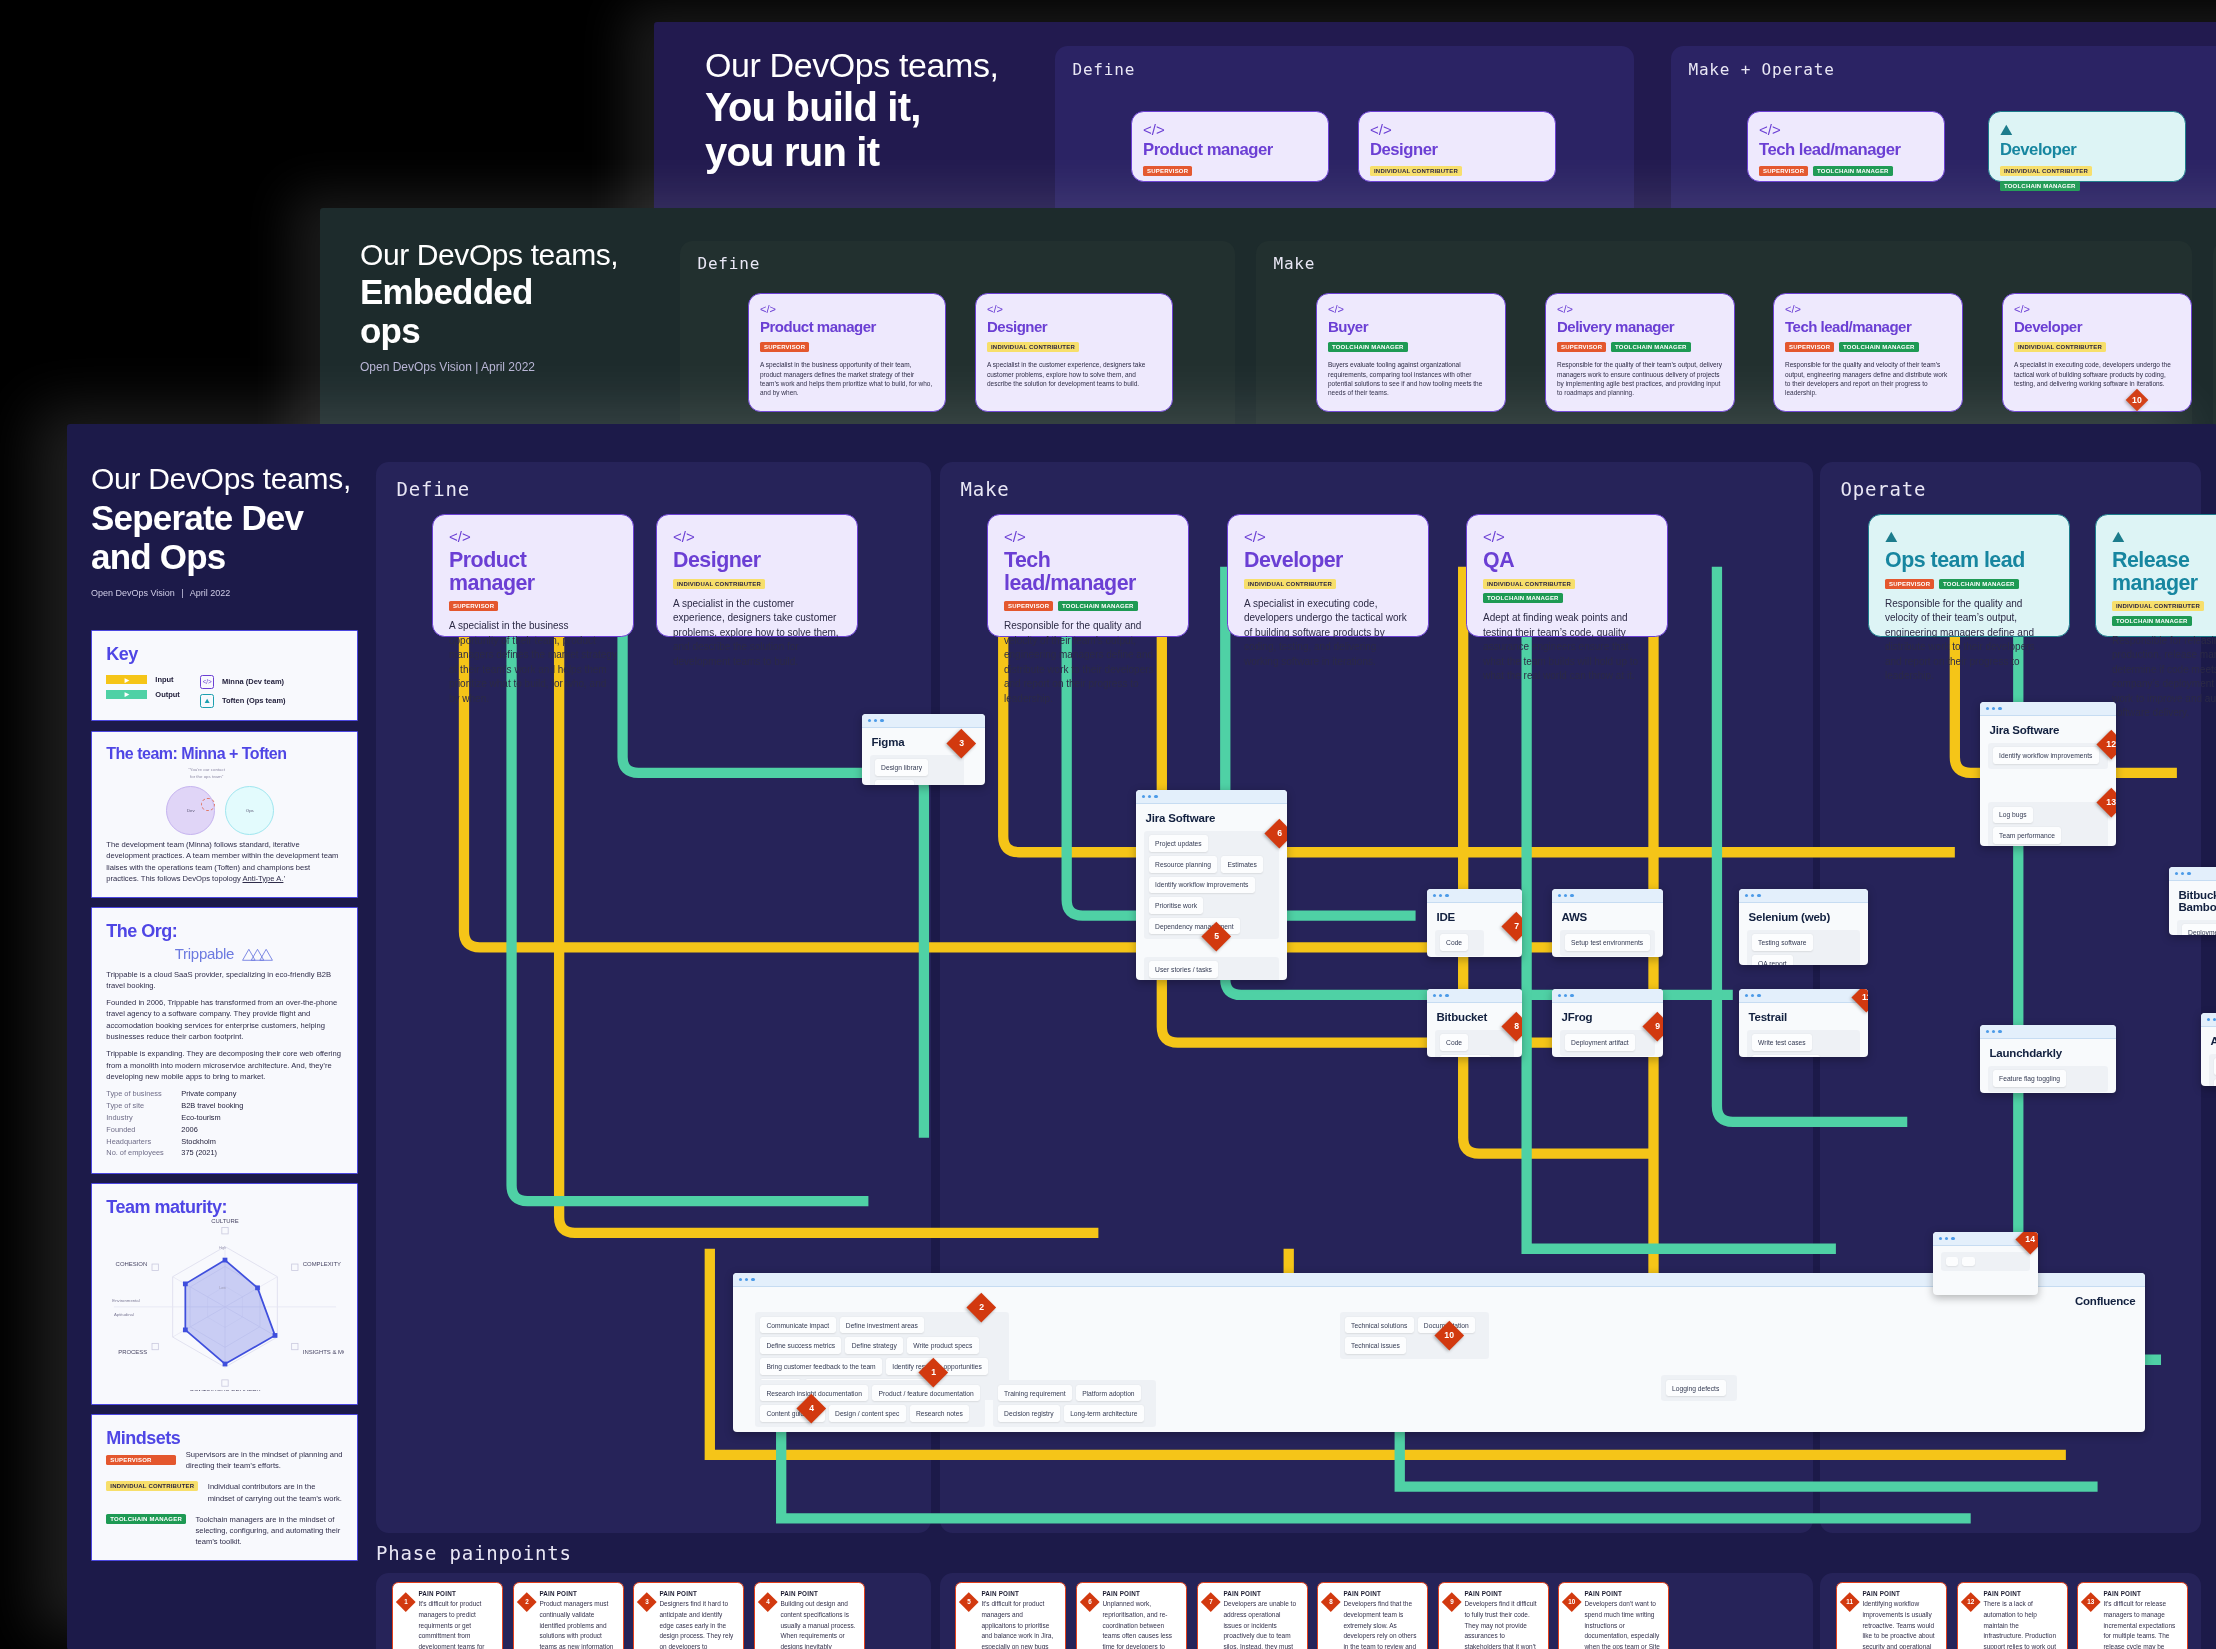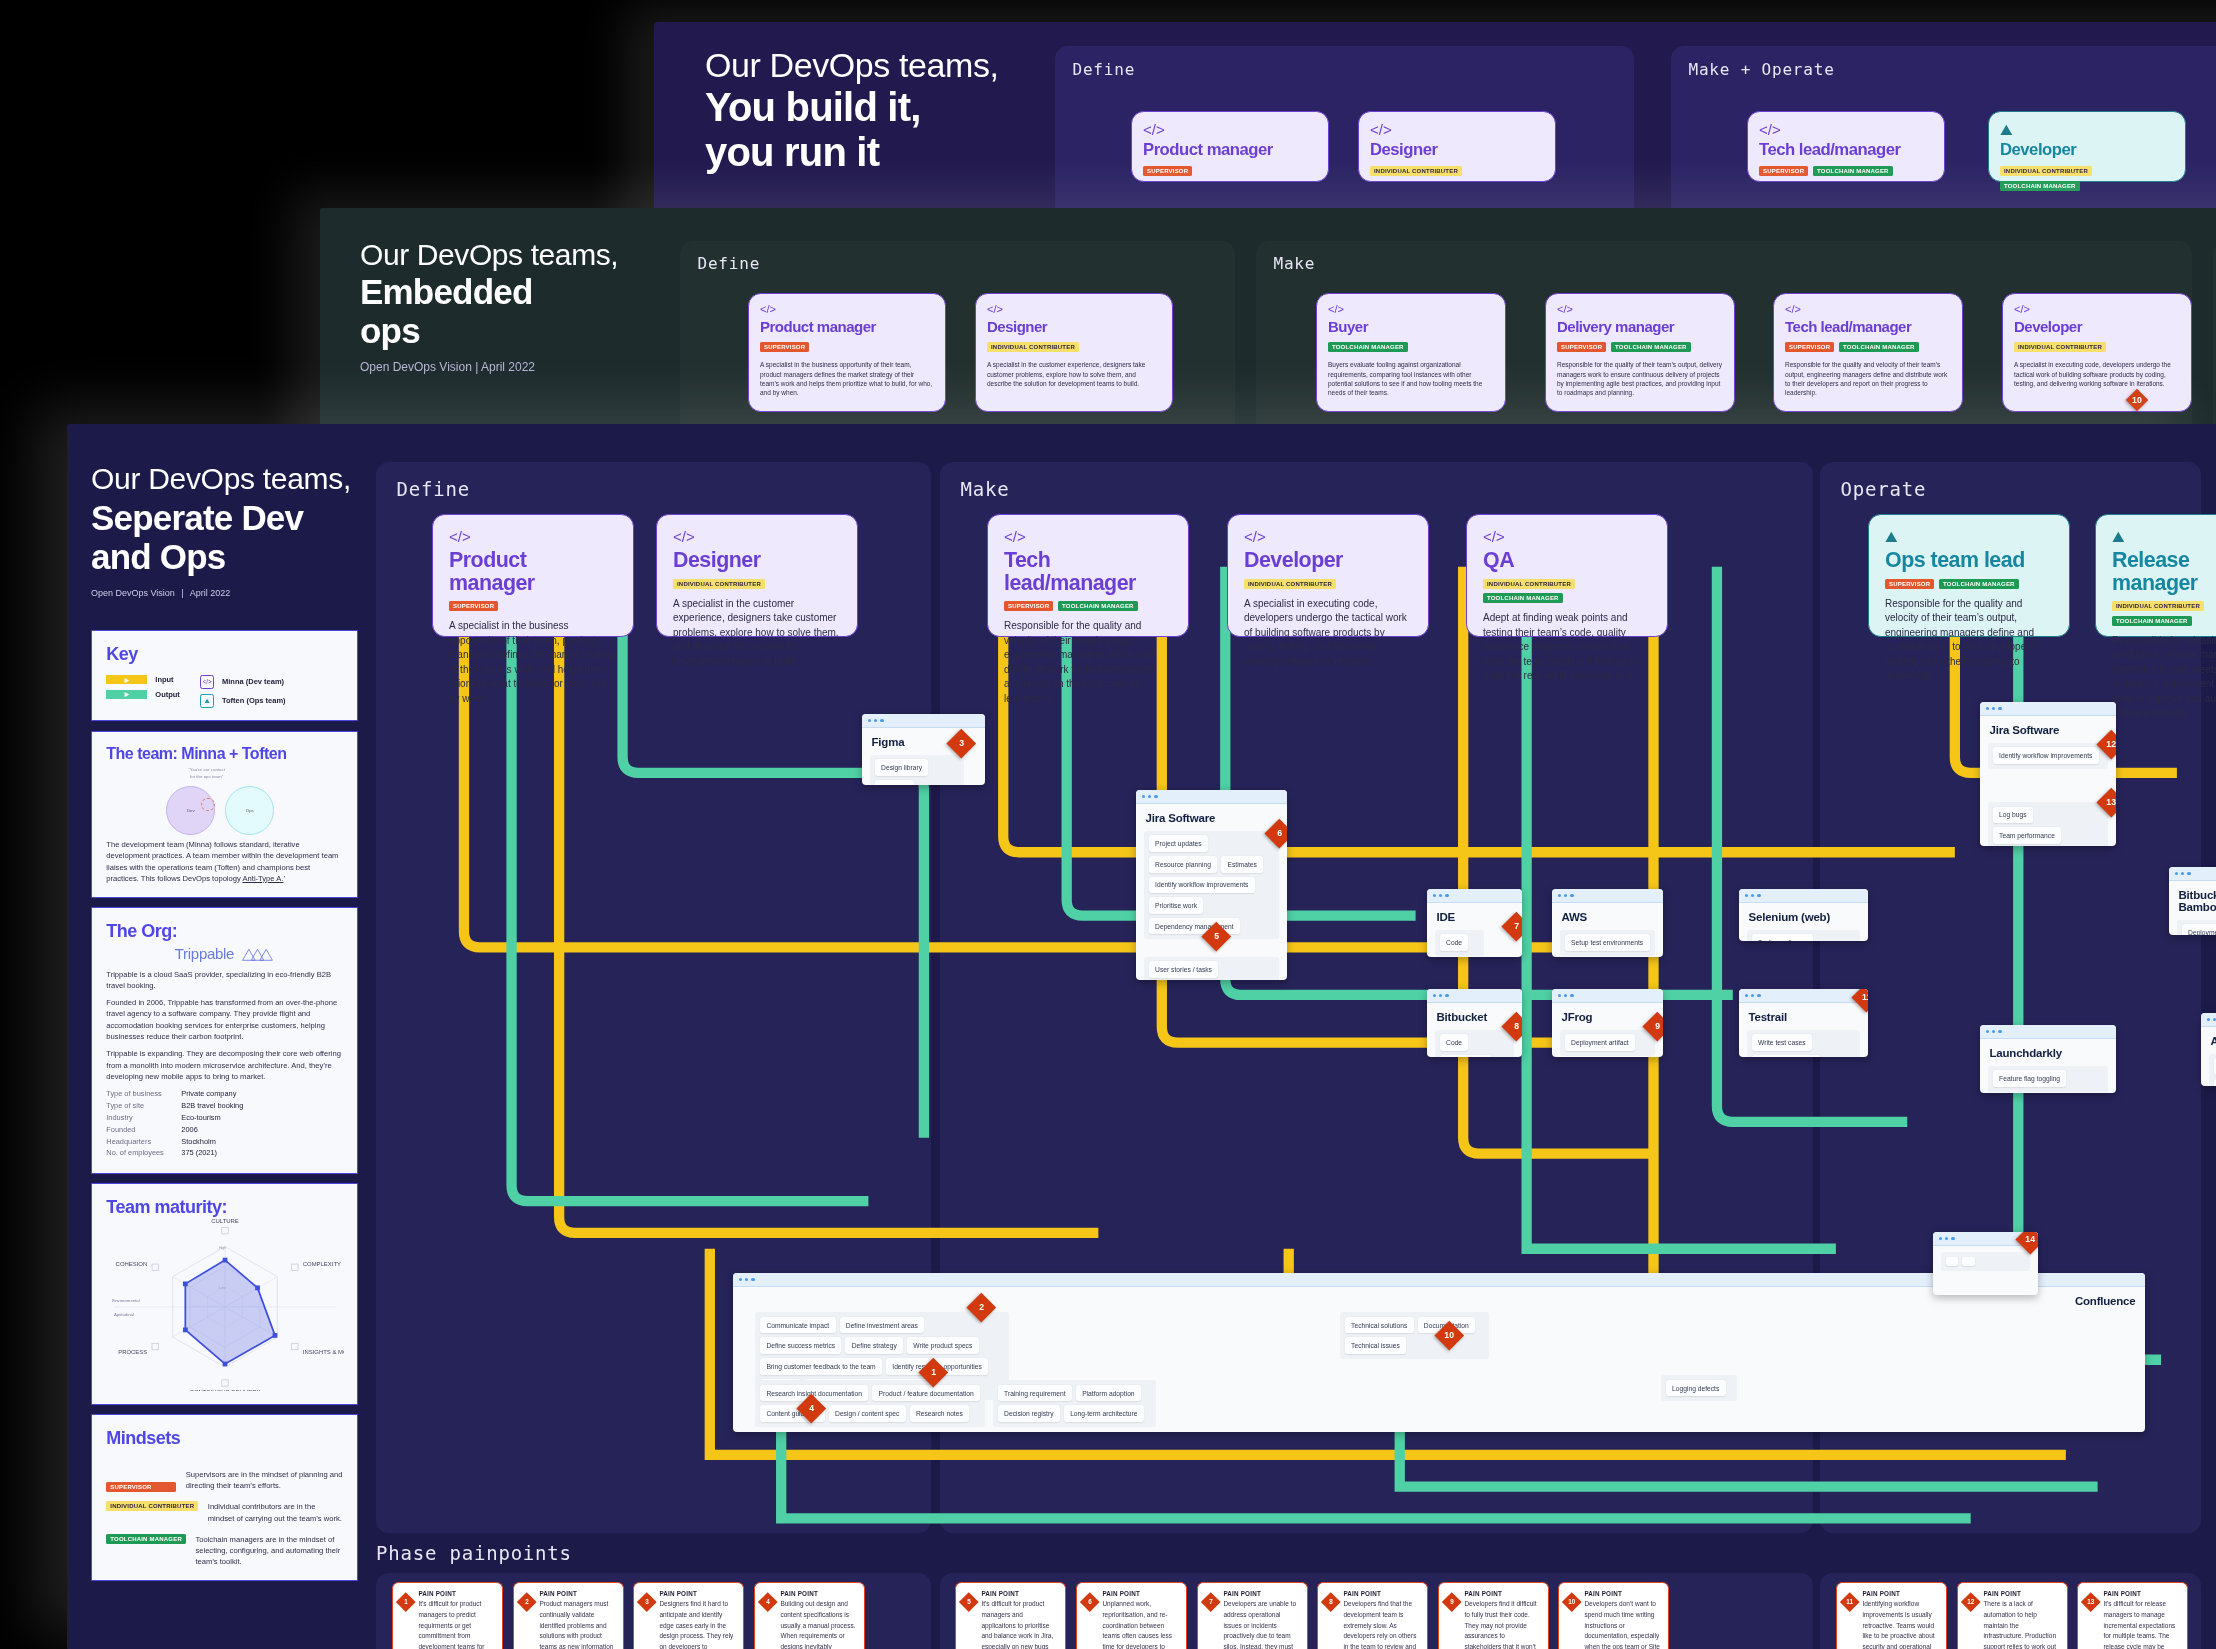--- a/index.html
+++ b/index.html
@@ -337,21 +337,21 @@
               <text x="-3" y="-22" text-anchor="middle" font-size="4.6" fill="#9f9db6" font-family="Liberation Sans">Low</text>
               <text x="-142" y="-6" text-anchor="start" font-size="5.4" fill="#7e7c98" font-family="Liberation Sans">Environmental</text>
               <text x="-140" y="12" text-anchor="start" font-size="5.4" fill="#7e7c98" font-family="Liberation Sans">Aptitudinal</text>
             </g>
           </svg>
         </div>
       </div>
 
       <div class="panel" style="margin-bottom:0;">
         <h2>Mindsets</h2>
-        <div style="display:flex;gap:9.5px;margin-top:20px;align-items:flex-end;">
+        <div style="display:flex;gap:9.5px;margin-top:0;align-items:center;">
           <span class="tag sup" style="min-width:70px;">SUPERVISOR</span>
           <p style="flex:1;">Supervisors are in the mindset of planning and directing their team’s efforts.</p>
         </div>
         <div style="display:flex;gap:9.5px;margin-top:9.5px;align-items:flex-start;">
           <span class="tag ic" style="min-width:70px;">INDIVIDUAL CONTRIBUTER</span>
           <p style="flex:1;">Individual contributors are in the mindset of carrying out the team’s work.</p>
         </div>
         <div style="display:flex;gap:9.5px;margin-top:9.5px;align-items:flex-start;">
           <span class="tag tc" style="min-width:70px;">TOOLCHAIN MANAGER</span>
           <p style="flex:1;">Toolchain managers are in the mindset of selecting, configuring, and automating their team’s toolkit.</p>
@@ -554,21 +554,21 @@
         </div>
       <div class="tname">JFrog</div>
       <div class="chipset">
         <span class="chip">Deployment artifact</span>
       </div>
       <div class="badge" style="left:95px;top:27px;">
           <span>9</span>
         </div>
     </div>
 
-    <div class="tool" style="left:1672px;top:465px;width:129px;height:52px;">
+    <div class="tool" style="left:1672px;top:465px;width:129px;height:76px;">
       <div class="bar">
           <i></i>
           <i></i>
           <i></i>
         </div>
       <div class="tname">Selenium (web)</div>
       <div class="chipset">
         <span class="chip">Testing software</span>
         <span class="chip">QA report</span>
       </div>

